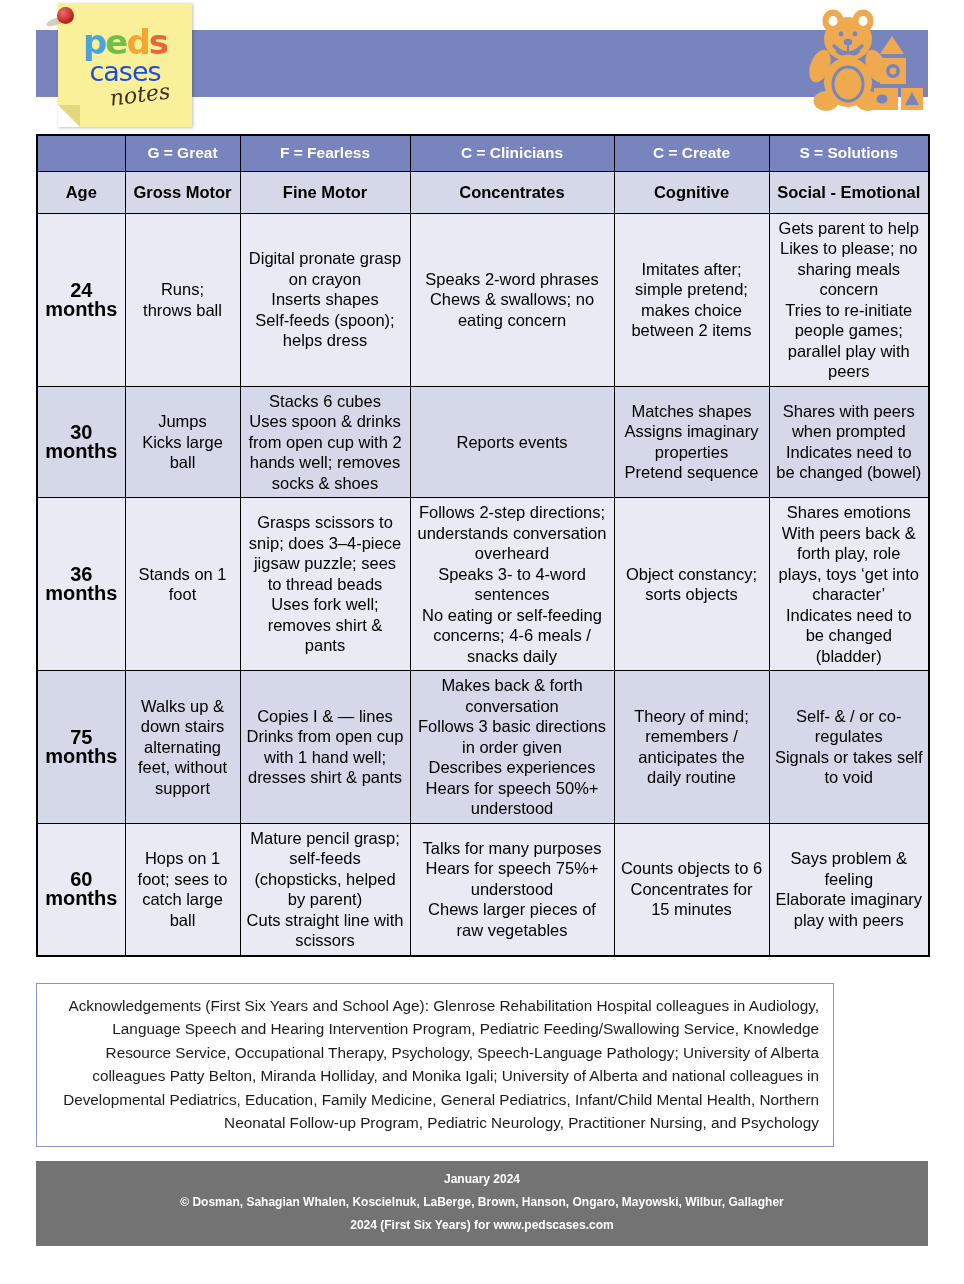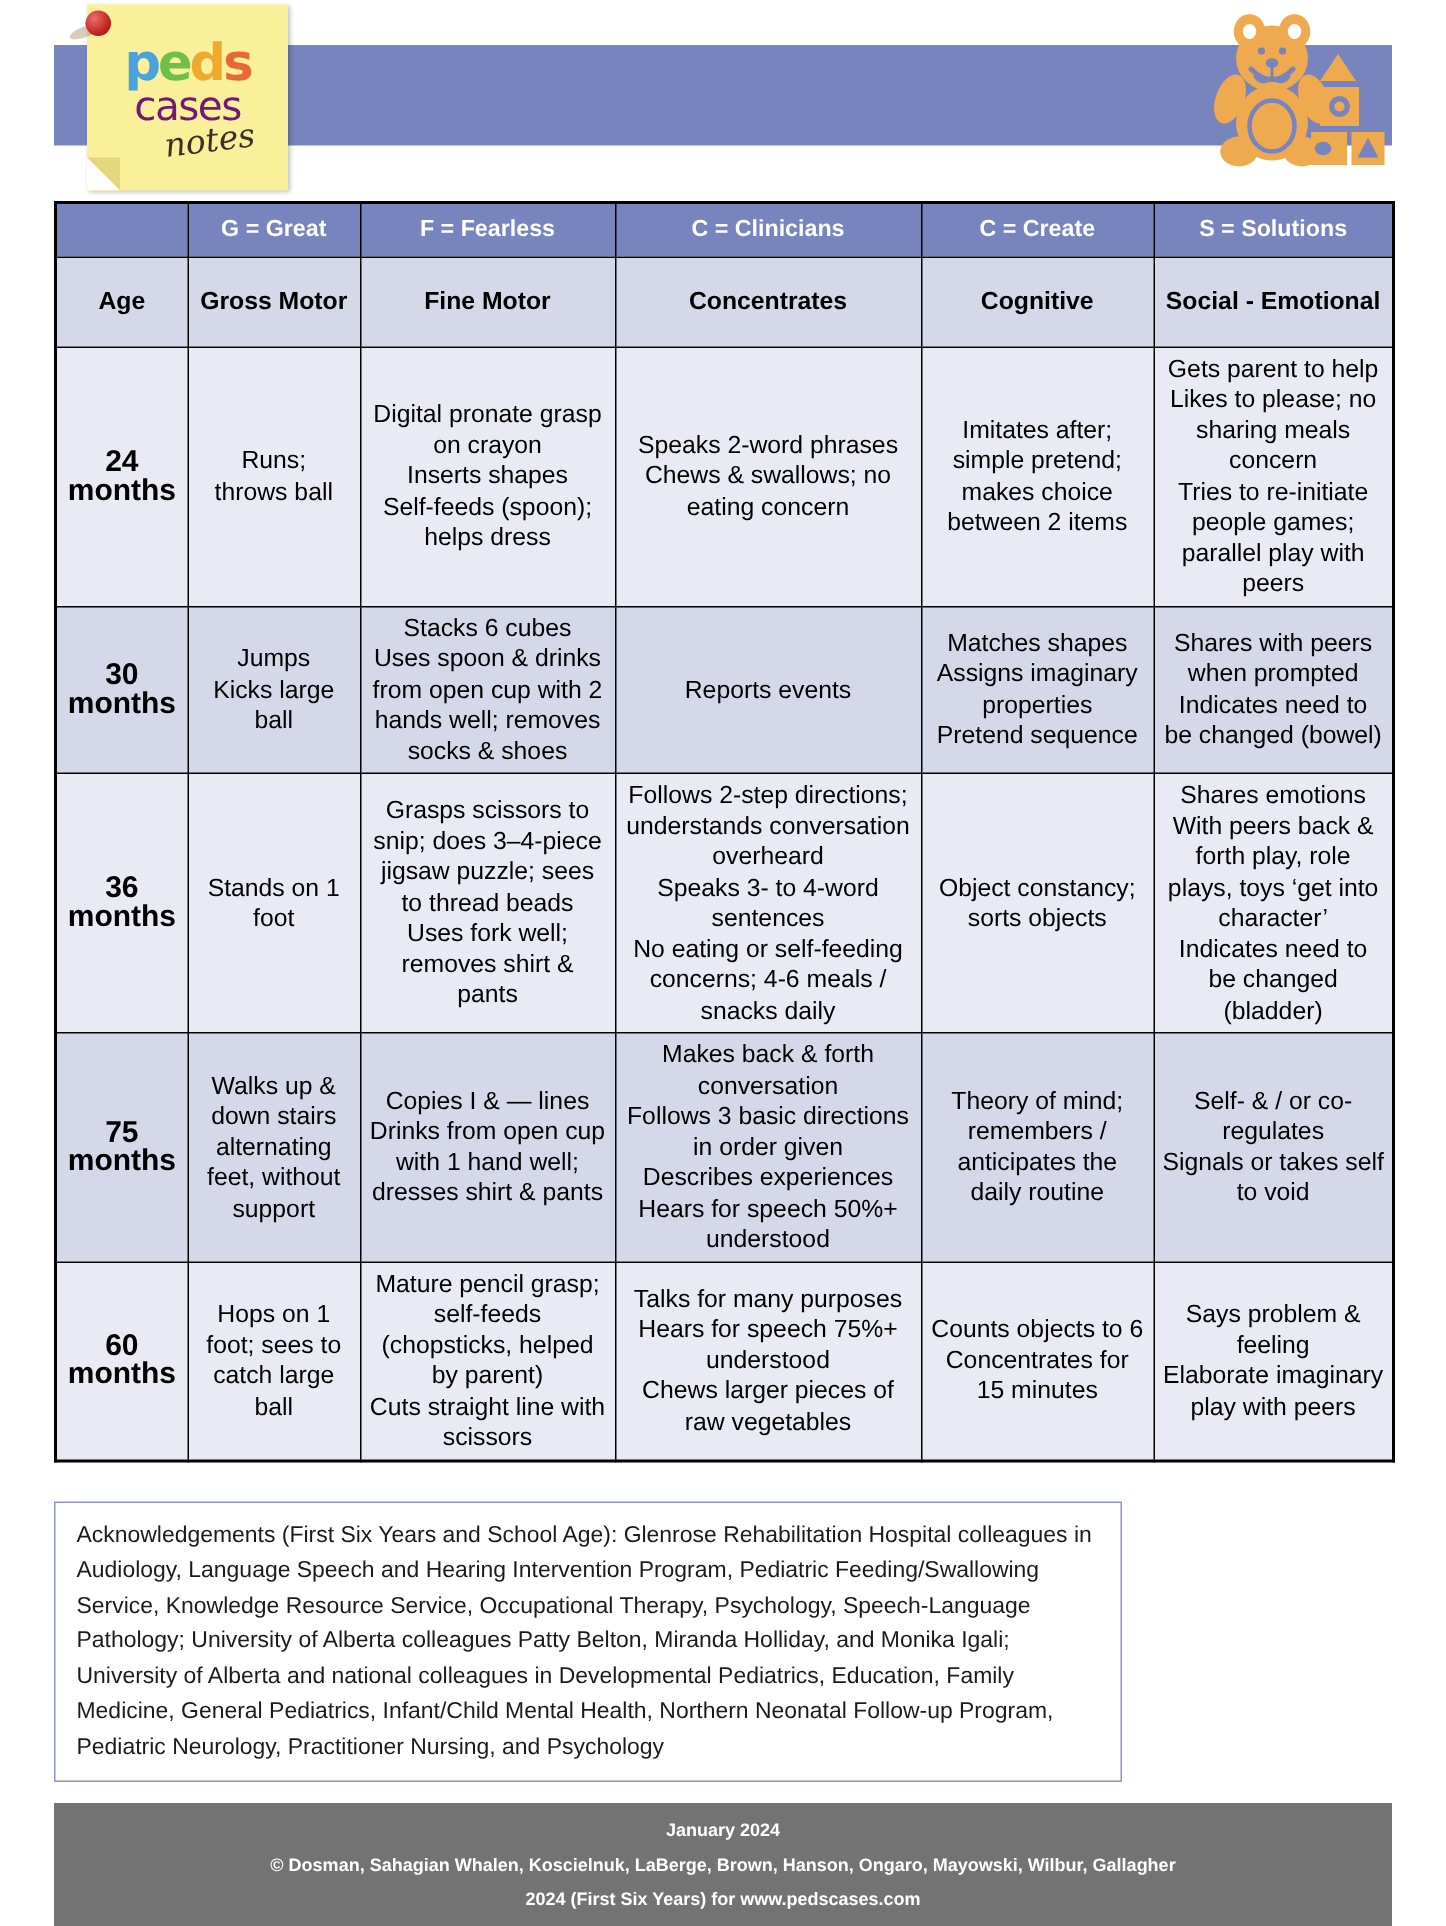--- a/index.html
+++ b/index.html
@@ -88,21 +88,21 @@
   }
   .logo-peds .p { color: #4aa3dd; }
   .logo-peds .e { color: #6fbf4a; }
   .logo-peds .d { color: #f0a92e; }
   .logo-peds .s { color: #e8673a; }
   .logo-cases {
     position: absolute;
     left: 8px; top: 55px;
     width: 118px;
     text-align: center;
-    color: #701a75;
+    color: #1d4ed8;
     font-family: "DejaVu Sans", sans-serif;
     font-size: 27px;
     line-height: 27px;
     letter-spacing: -1px;
   }
   .logo-notes {
     position: absolute;
     left: 34px; top: 81px;
     width: 96px;
     text-align: center;
@@ -143,21 +143,21 @@
     font-weight: bold;
     height: 36px;
     padding: 3px 4px;
   }
   tr.band-row th.corner { background: #7884bd; }
   tr.domain-row th {
     background: #d4d8e8;
     color: #000000;
     font-size: 16.5px;
     font-weight: bold;
-    height: 60px;
+    height: 42px;
     line-height: 19px;
   }
   td.age-cell {
     font-size: 20px;
     font-weight: bold;
     line-height: 19px;
   }
   td.content {
     font-size: 16.5px;
     line-height: 20.5px;
@@ -169,25 +169,25 @@
   .c-age   { width: 88px; }
   .c-gross { width: 115px; }
   .c-fine  { width: 170px; }
   .c-comm  { width: 204px; }
   .c-cog   { width: 155px; }
   .c-soc   { width: 160px; }
 
   
   .ack {
     margin: 14px 36px 0 36px;
-    width: 712px;
+    width: 798px;
     border: 1.5px solid #8b93c9;
     background: #ffffff;
     padding: 10px 14px 11px 14px;
-    text-align: left;
+    text-align: right;
     font-size: 15.3px;
     line-height: 23.5px;
     color: #1b1b1b;
   }
 
   
   .footer {
     margin: 14px 36px 0 36px;
     width: 892px;
     background: #737373;

